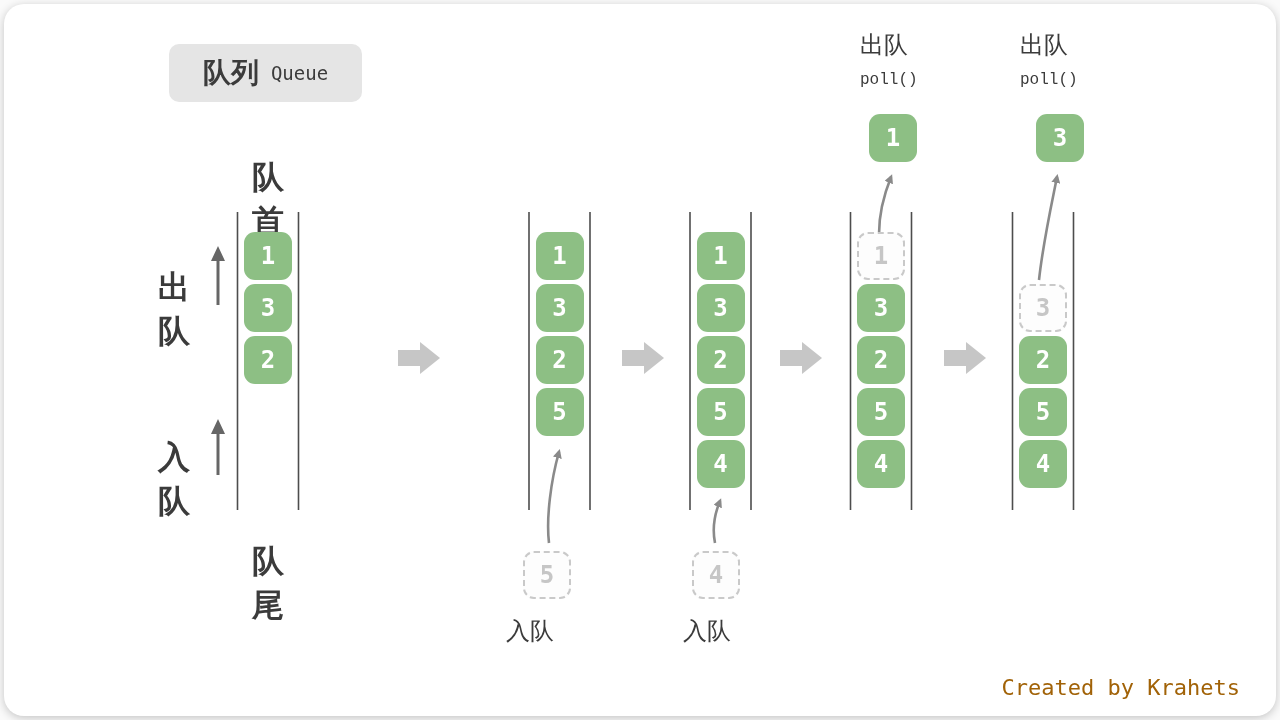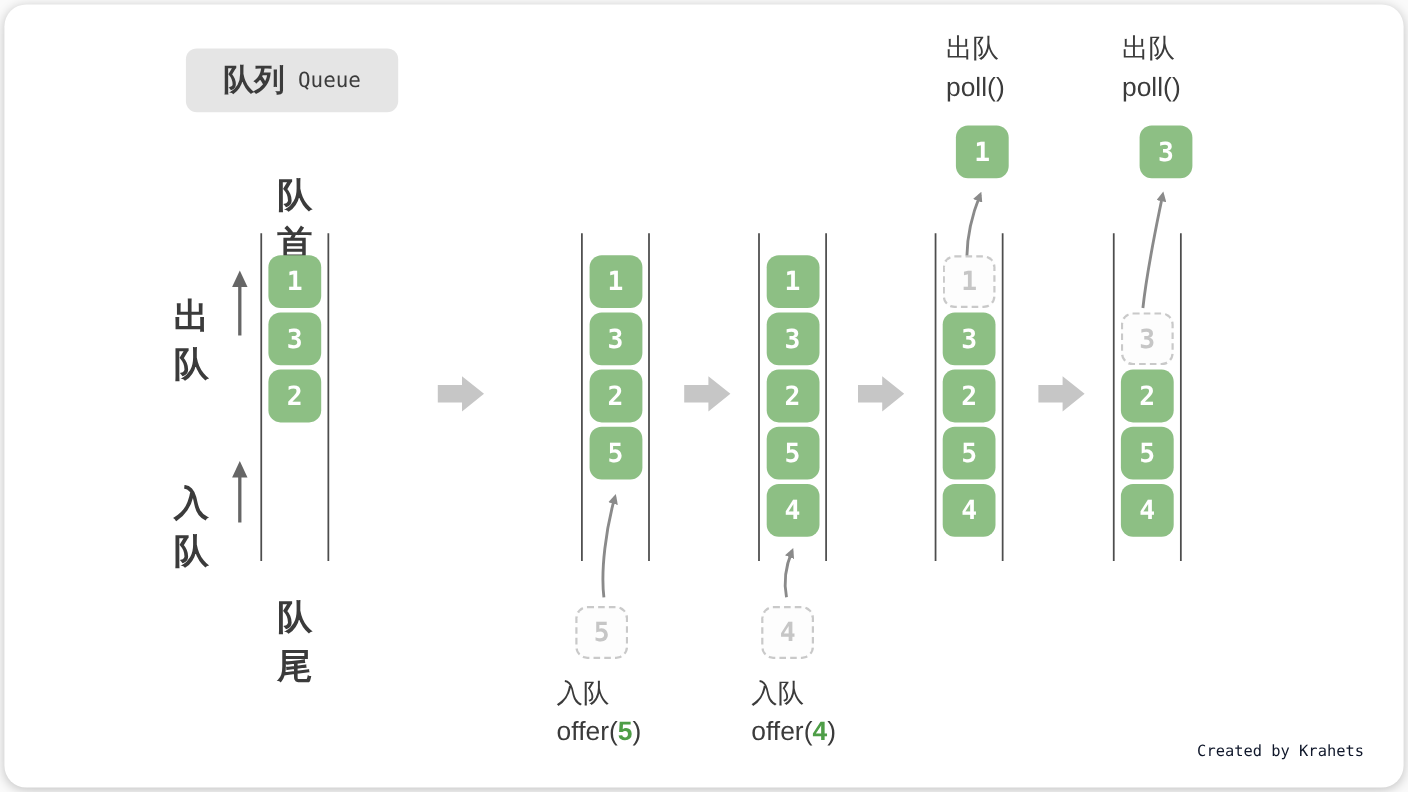--- a/index.html
+++ b/index.html
@@ -19,26 +19,26 @@
   .cjk-label { position:absolute; font-size:32px; font-weight:bold; color:#3B3B3B; text-align:center; }
 
   .block { position:absolute; width:48px; height:48px; border-radius:11px;
            display:flex; align-items:center; justify-content:center;
            font-family:"DejaVu Sans Mono", monospace; font-size:24px; font-weight:bold; }
   .block--solid { background:#8DBF84; color:#ffffff; }
   .block--dashed { background:#fdfdfd; border:2px dashed #C9C9C9; color:#C6C6C6; }
 
   .caption { position:absolute; text-align:left; }
   .caption .action { font-size:24px; color:#3B3B3B; font-weight:500; line-height:34px; }
-  .caption .code { font-size:24px; color:#3B3B3B; font-family:Liberation Sans, sans-serif;
+  .caption .code { font-size:16px; color:#3B3B3B; font-family:Liberation Mono, monospace;
                    font-weight:500; line-height:36px; white-space:nowrap; }
   .caption .code .arg { color:#4E9E47; font-weight:bold; }
 
   .watermark { position:absolute; left:1000px; top:675px; width:240px; text-align:right;
-               font-family:"DejaVu Sans Mono", monospace; font-size:14px; color:#0f172a; }
+               font-family:"DejaVu Sans Mono", monospace; font-size:22px; color:#a16207; }
 </style>
 </head>
 <body>
 
 <div id="canvas">
   <div id="card"></div>
 
   <svg id="arrow-layer" viewBox="0 0 1280 720">
     <defs>
       <marker id="ah-gray" markerWidth="9" markerHeight="9" refX="6" refY="4.5" orient="auto" markerUnits="userSpaceOnUse">
@@ -91,31 +91,29 @@
   <div class="block block--solid" style="left: 244px; top: 232px;">1</div>
       <div class="block block--solid" style="left: 244px; top: 284px;">3</div>
       <div class="block block--solid" style="left: 244px; top: 336px;">2</div>
       <div class="block block--solid" style="left: 535.5px; top: 232px;">1</div>
       <div class="block block--solid" style="left: 535.5px; top: 284px;">3</div>
       <div class="block block--solid" style="left: 535.5px; top: 336px;">2</div>
       <div class="block block--solid" style="left: 535.5px; top: 388px;">5</div>
       <div class="block block--dashed" style="left: 523px; top: 551px;">5</div>
       <div class="caption" style="left: 506px; top: 614px;">
         <div class="action">入队</div>
-        <div class="code"><span>offer(</span><span class="arg">5</span><span>)</span></div>
       </div>
       <div class="block block--solid" style="left: 696.5px; top: 232px;">1</div>
       <div class="block block--solid" style="left: 696.5px; top: 284px;">3</div>
       <div class="block block--solid" style="left: 696.5px; top: 336px;">2</div>
       <div class="block block--solid" style="left: 696.5px; top: 388px;">5</div>
       <div class="block block--solid" style="left: 696.5px; top: 440px;">4</div>
       <div class="block block--dashed" style="left: 692px; top: 551px;">4</div>
       <div class="caption" style="left: 683px; top: 614px;">
         <div class="action">入队</div>
-        <div class="code"><span>offer(</span><span class="arg">4</span><span>)</span></div>
       </div>
       <div class="block block--dashed" style="left: 857px; top: 232px;">1</div>
       <div class="block block--solid" style="left: 857px; top: 284px;">3</div>
       <div class="block block--solid" style="left: 857px; top: 336px;">2</div>
       <div class="block block--solid" style="left: 857px; top: 388px;">5</div>
       <div class="block block--solid" style="left: 857px; top: 440px;">4</div>
       <div class="block block--solid" style="left: 869px; top: 114px;">1</div>
       <div class="caption" style="left: 860px; top: 28px;">
         <div class="action">出队</div>
         <div class="code">poll()</div>

